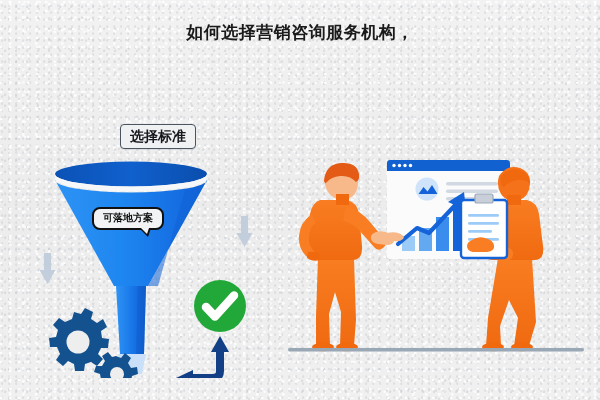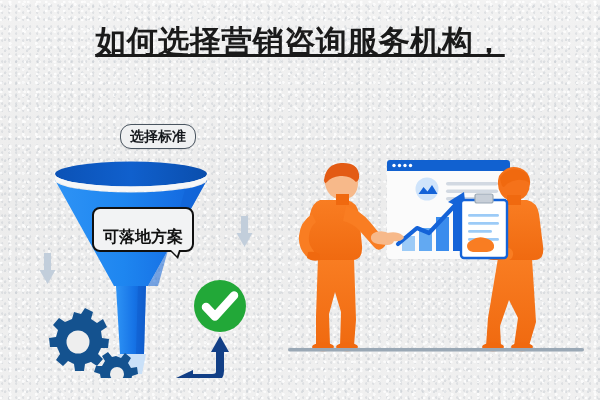--- a/index.html
+++ b/index.html
@@ -23,48 +23,47 @@
   }
   .abs{position:absolute;}
 
   
   #title-block{
     left:0;top:22px;width:600px;text-align:center;
     font-weight:bold;color:#1a1a1a;letter-spacing:.5px;
     line-height:1.28;
   }
   #title-block .tline{
-    display:block;font-size:31px;font-weight:bold;
+    display:block;font-size:17px;font-weight:bold;
     font-family:"DejaVu Sans","Liberation Sans",sans-serif;
     white-space:nowrap;
-    text-decoration:underline;
   }
 
   
   #funnel-group{left:30px;top:120px;width:250px;height:255px;}
 
   .tag-box{
     left:90px;top:4px;
     padding:4px 9px 5px 9px;
-    border:1.6px solid #4a5560;border-radius:11px;
+    border:1.6px solid #4a5560;border-radius:4px;
     background:#f0f1f2;
     font-size:14px;font-weight:bold;color:#15181c;
     font-family:"DejaVu Sans","Liberation Sans",sans-serif;
     white-space:nowrap;line-height:1;
     box-shadow:0 1px 0 rgba(0,0,0,.06);
   }
 
   .funnel-svg{left:0;top:38px;}
 
   .bubble{
     left:62px;top:87px;
-    padding:20px 9px 5px 9px;
+    padding:4px 9px 5px 9px;
     border:2.2px solid #101010;border-radius:8px;
     background:#f2f3f4;
-    font-size:16px;font-weight:bold;color:#101010;
+    font-size:10px;font-weight:bold;color:#101010;
     font-family:"DejaVu Sans","Liberation Sans",sans-serif;
     white-space:nowrap;line-height:1;
     z-index:6;
   }
   .bubble::after{
     content:"";position:absolute;right:11px;bottom:-9px;
     width:0;height:0;
     border-left:9px solid transparent;border-right:3px solid transparent;
     border-top:9px solid #101010;
   }

